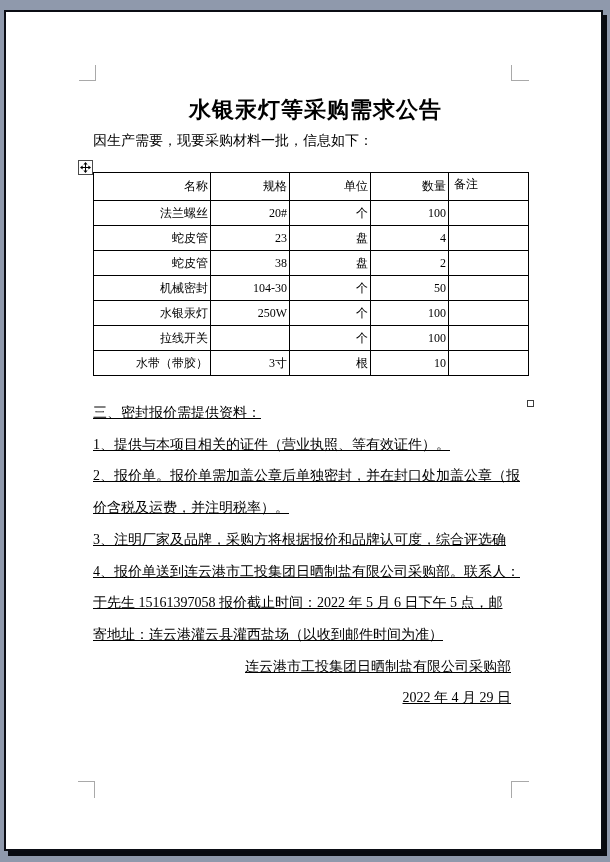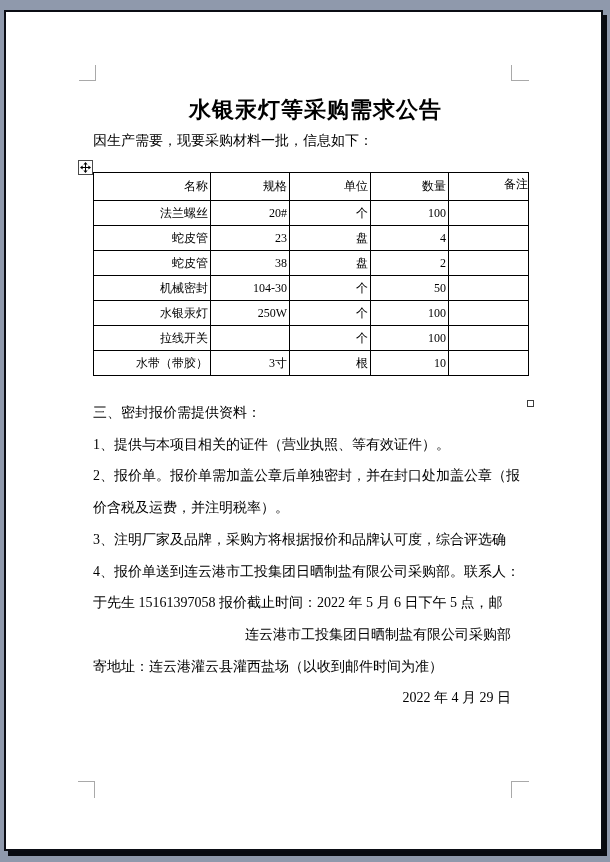--- a/index.html
+++ b/index.html
@@ -47,28 +47,28 @@
     font-size:12px;
   }
   table.mat th,table.mat td{
     border:1px solid #000;
     height:24px;padding:0 2px;
     text-align:right;vertical-align:middle;
     font-weight:normal;
     font-size:12px;
     overflow:hidden;
   }
-  table.mat th.remark{ text-align:right;vertical-align:top;padding:3px 0 0 5px; }
+  table.mat th.remark{ text-align:left;vertical-align:top;padding:3px 0 0 5px; }
   .resize-handle{
     position:absolute;left:521px;top:388px;width:7px;height:7px;
     box-sizing:border-box;border:1px solid #3d3d3d;background:#fff;
   }
   .body-lines{
     position:absolute;left:87px;top:385px;width:418px;
-    font-size:14px;line-height:31.7px;
+    font-size:14px;line-height:31.7px;text-decoration:underline;
   }
   .body-lines .line{white-space:nowrap;}
   .body-lines .line.right{text-align:right;}
 </style>
 </head>
 <body>
 
 <div class="page">
   <div class="inner">
 
@@ -167,19 +167,19 @@
     <div class="resize-handle"></div>
 
     <div class="body-lines" id="body-lines">
         <div class="line">三、密封报价需提供资料：</div>
         <div class="line">1、提供与本项目相关的证件（营业执照、等有效证件）。</div>
         <div class="line">2、报价单。报价单需加盖公章后单独密封，并在封口处加盖公章（报</div>
         <div class="line">价含税及运费，并注明税率）。</div>
         <div class="line">3、注明厂家及品牌，采购方将根据报价和品牌认可度，综合评选确</div>
         <div class="line">4、报价单送到连云港市工投集团日晒制盐有限公司采购部。联系人：</div>
         <div class="line">于先生 15161397058 报价截止时间：2022 年 5 月 6 日下午 5 点，邮</div>
+        <div class="line">寄地址：连云港灌云县灌西盐场（以收到邮件时间为准）</div>
         <div class="line right">连云港市工投集团日晒制盐有限公司采购部</div>
-        <div class="line">寄地址：连云港灌云县灌西盐场（以收到邮件时间为准）</div>
         <div class="line right">2022 年 4 月 29 日</div>
       </div>
 
   </div>
 </div>
 
 </body></html>

